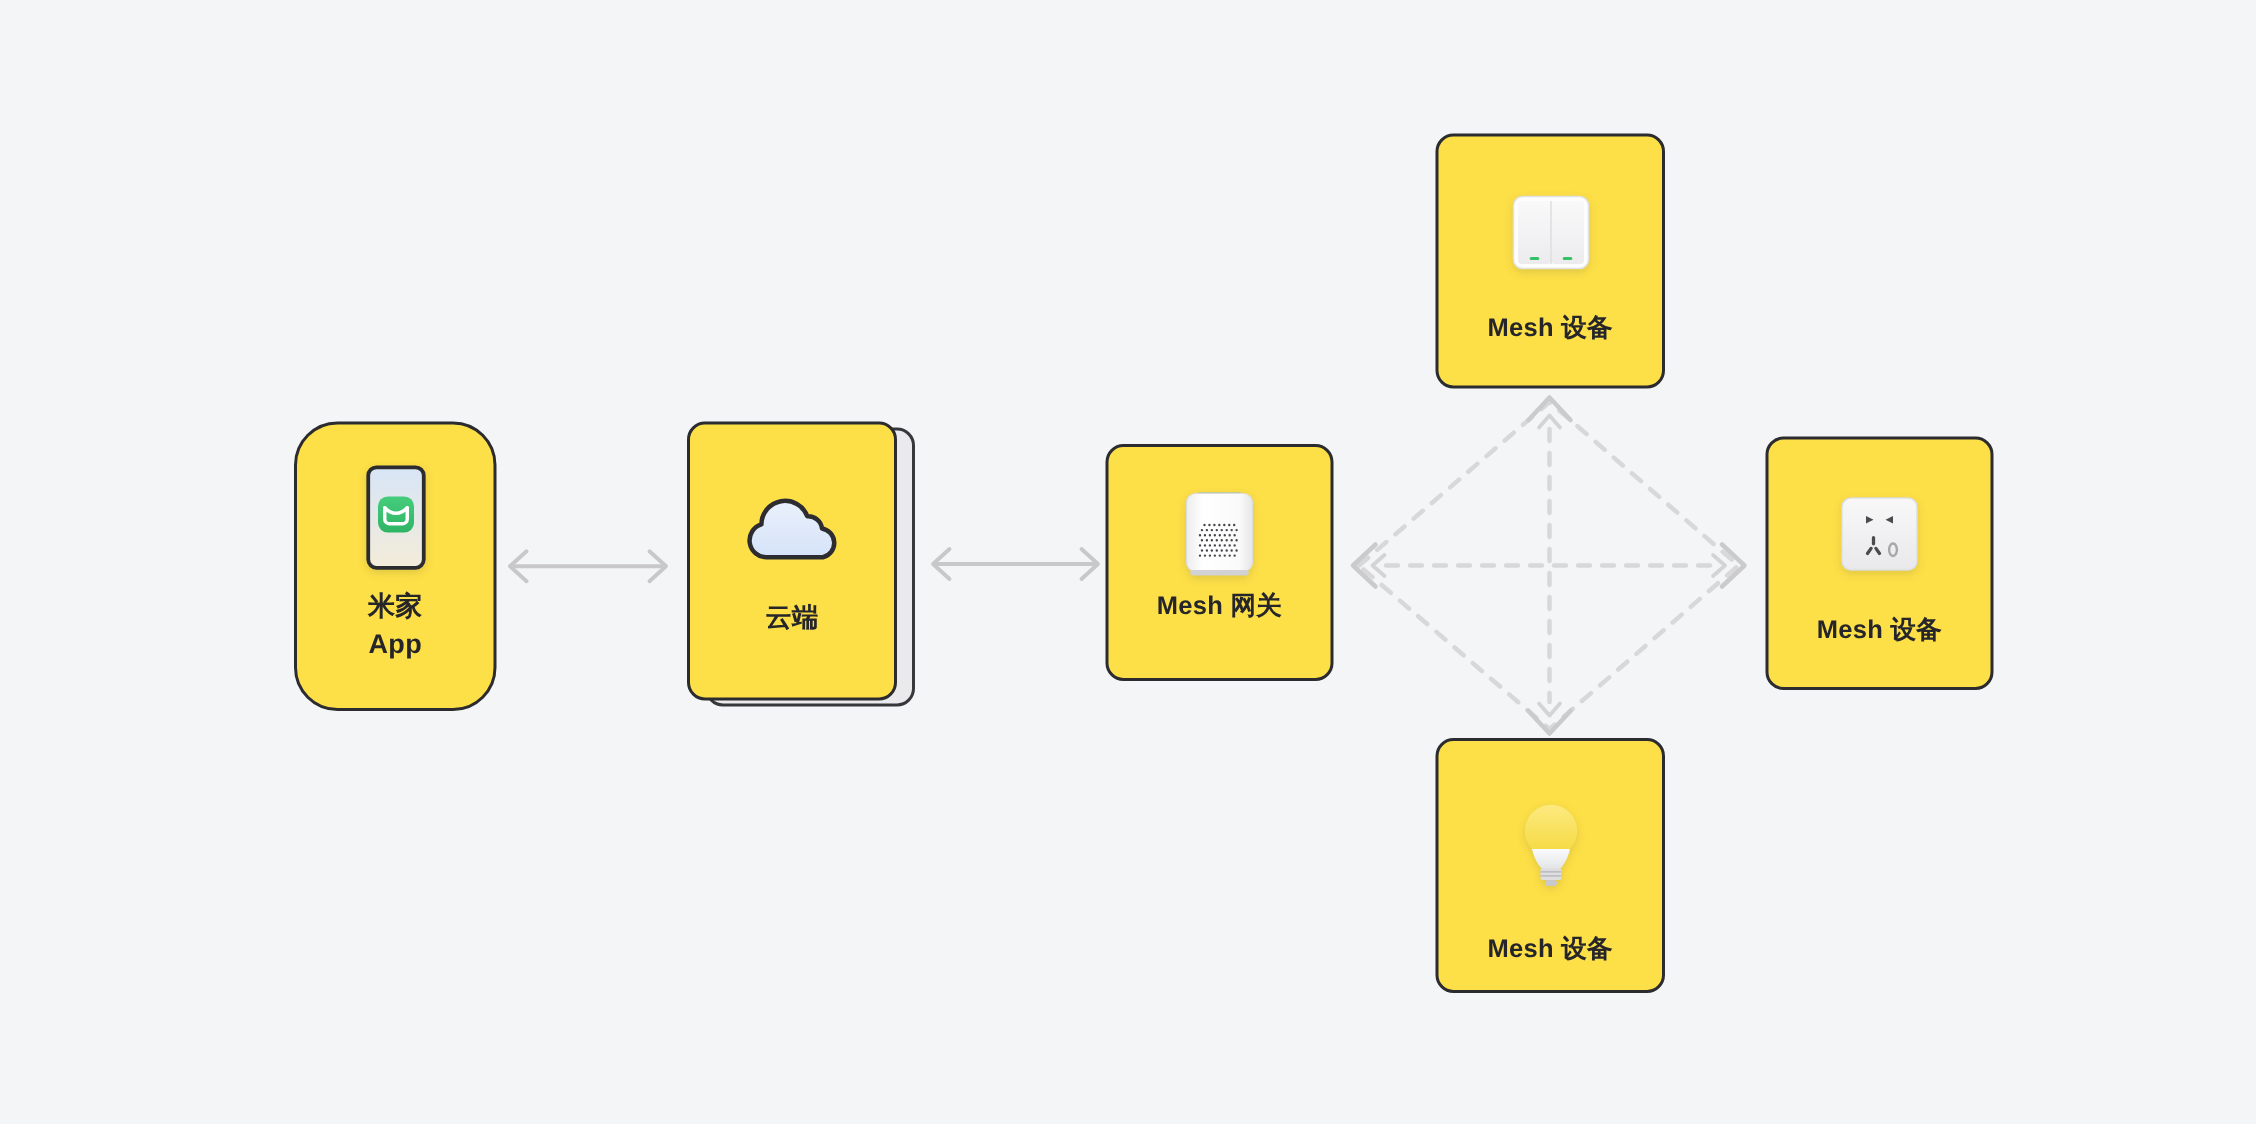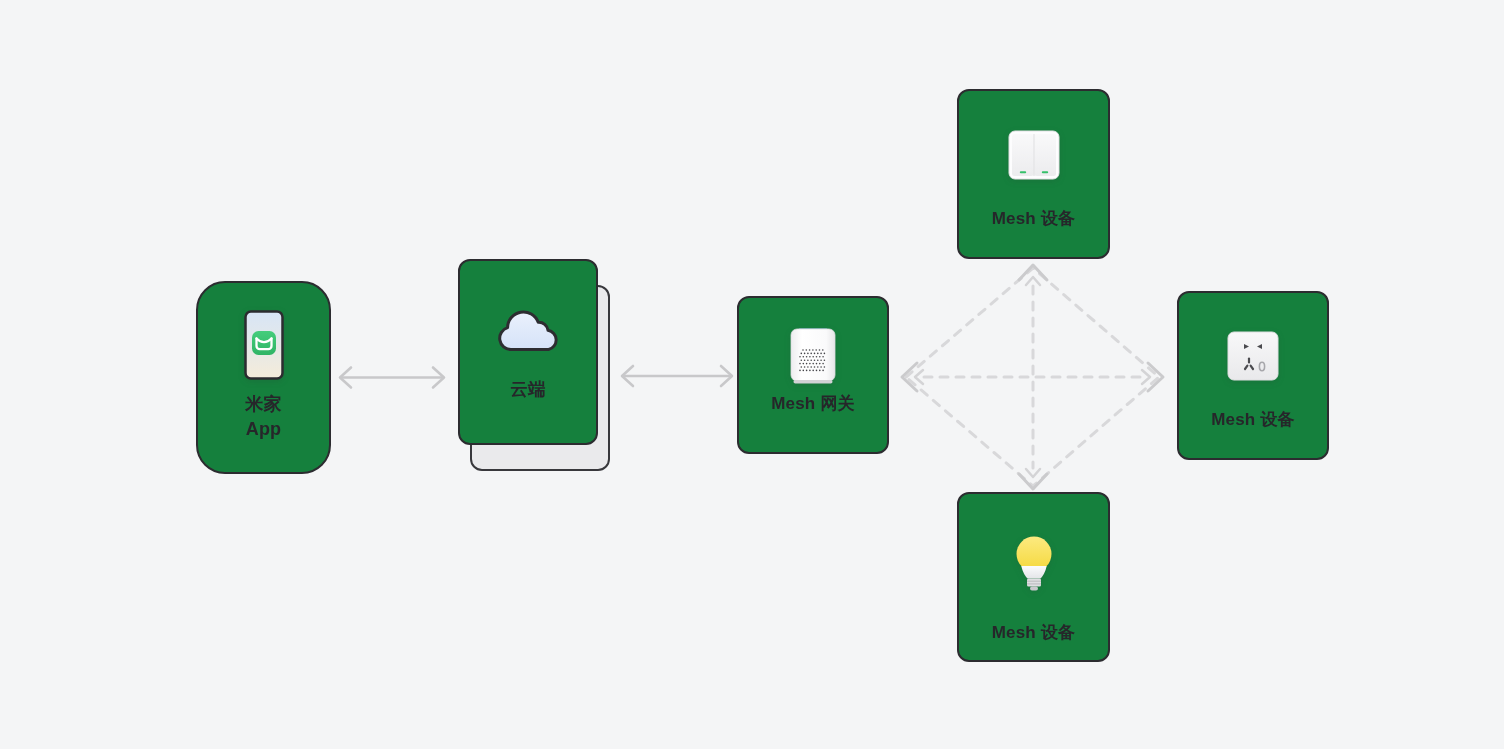--- a/index.html
+++ b/index.html
@@ -7,32 +7,32 @@
     position:relative;
     width:1504px;height:749px;
     background:#f4f5f6;
     font-family:"Liberation Sans","DejaVu Sans",sans-serif;
     overflow:hidden;
   }
   .arrows{position:absolute;left:0;top:0;width:1504px;height:749px;}
   .node{
     position:absolute;
     box-sizing:border-box;
-    background:#15803d;
+    background:#fde047;
     border:2.5px solid #2c2c30;
     border-radius:12px;
     display:flex;flex-direction:column;align-items:center;
     z-index:2;
   }
   .backcard{
     position:absolute;box-sizing:border-box;
     background:#eaeaec;border:2.5px solid #38383c;border-radius:12px;z-index:1;
   }
   .node-app{left:196px;top:281px;width:135px;height:193px;padding-top:27px;border-radius:29px;}
-  .node-cloud{left:458px;top:259px;width:140px;height:186px;padding-top:48px;}
+  .node-cloud{left:458px;top:281px;width:140px;height:186px;padding-top:48px;}
   .backcard-cloud{left:470px;top:285px;width:140px;height:186px;}
   .node-gateway{left:737px;top:296px;width:152px;height:158px;padding-top:28px;}
   .node-device-top{left:957px;top:89px;width:153px;height:170px;padding-top:39px;}
   .node-device-right{left:1177px;top:291px;width:152px;height:169px;padding-top:38px;}
   .node-device-bottom{left:957px;top:492px;width:153px;height:170px;padding-top:40px;}
   .label{
     color:#26262a;font-size:17px;font-weight:700;line-height:25px;
     text-align:center;letter-spacing:.2px;white-space:nowrap;
   }
   .label-app{font-size:18px;margin-top:12px;}

